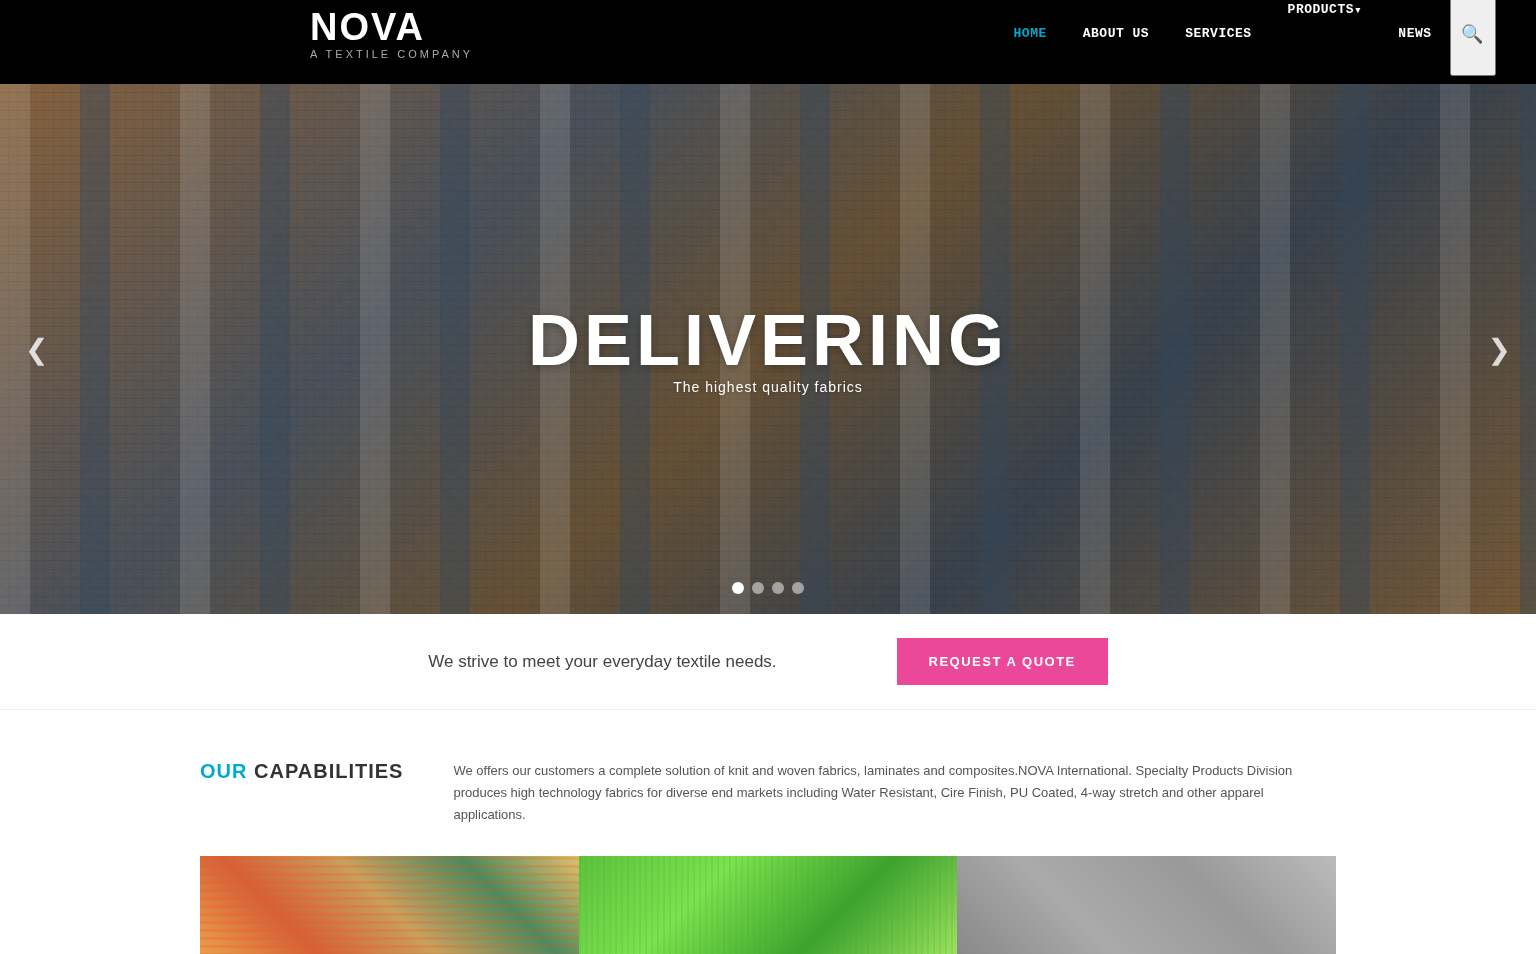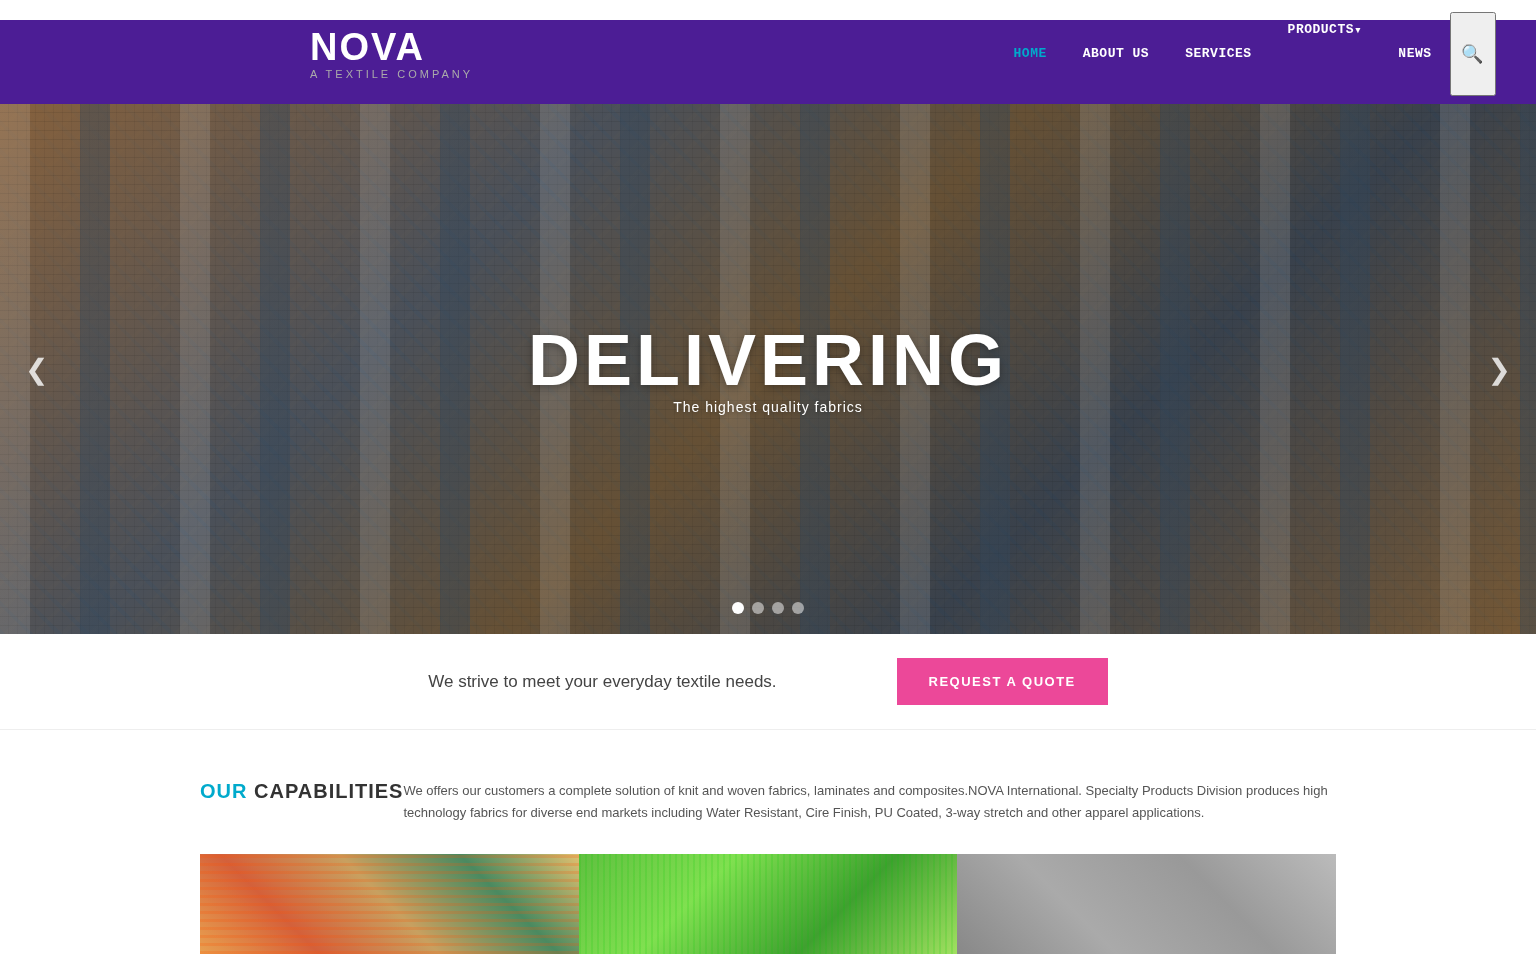--- a/index.html
+++ b/index.html
@@ -1,28 +1,27 @@
 <!DOCTYPE html>
 <html><head>
   <meta charset="utf-8">
   <style>
     * { margin: 0; padding: 0; box-sizing: border-box; }
     body { font-family: Arial, sans-serif; background: #fff; overflow-x: hidden; }
 
     
     .header {
-      background: #4c1d95;
+      background: #000000;
       height: 84px;
       display: flex;
       align-items: center;
       justify-content: space-between;
       padding: 0 40px 17px 0;
       position: relative;
       z-index: 100;
-      margin-top: 20px;
     }
     .logo-area {
       display: flex;
       align-items: center;
       padding-left: 310px;
     }
     .logo-text {
       color: #fff;
       font-size: 38px;
       font-weight: 900;
@@ -238,20 +237,21 @@
       letter-spacing: 1px;
       text-transform: uppercase;
       color: #333;
     }
     .capabilities-title span.our {
       color: #00aacc;
       font-weight: 700;
     }
     .capabilities-layout {
       display: flex;
+      gap: 50px;
       align-items: flex-start;
     }
     .capabilities-left {
       min-width: 200px;
     }
     .capabilities-desc {
       font-size: 13px;
       color: #555;
       line-height: 1.7;
       flex: 1;
@@ -351,21 +351,21 @@
   <button class="cta-button">REQUEST A QUOTE</button>
 </section>
 
 <section class="capabilities-section">
   <div class="capabilities-layout">
     <div class="capabilities-left">
       <div class="capabilities-title">
         <span class="our">OUR</span><span> CAPABILITIES</span>
       </div>
     </div>
-    <p class="capabilities-desc">We offers our customers a complete solution of knit and woven fabrics, laminates and composites.NOVA International. Specialty Products Division produces high technology fabrics for diverse end markets including Water Resistant, Cire Finish, PU Coated, 3-way stretch and other apparel applications.</p>
+    <p class="capabilities-desc">We offers our customers a complete solution of knit and woven fabrics, laminates and composites.NOVA International. Specialty Products Division produces high technology fabrics for diverse end markets including Water Resistant, Cire Finish, PU Coated, 4-way stretch and other apparel applications.</p>
   </div>
 
   <div class="image-cards">
     <div class="image-card image-card-1"></div>
     <div class="image-card image-card-2"></div>
     <div class="image-card image-card-3"></div>
   </div>
 </section>
 
 </body></html>

